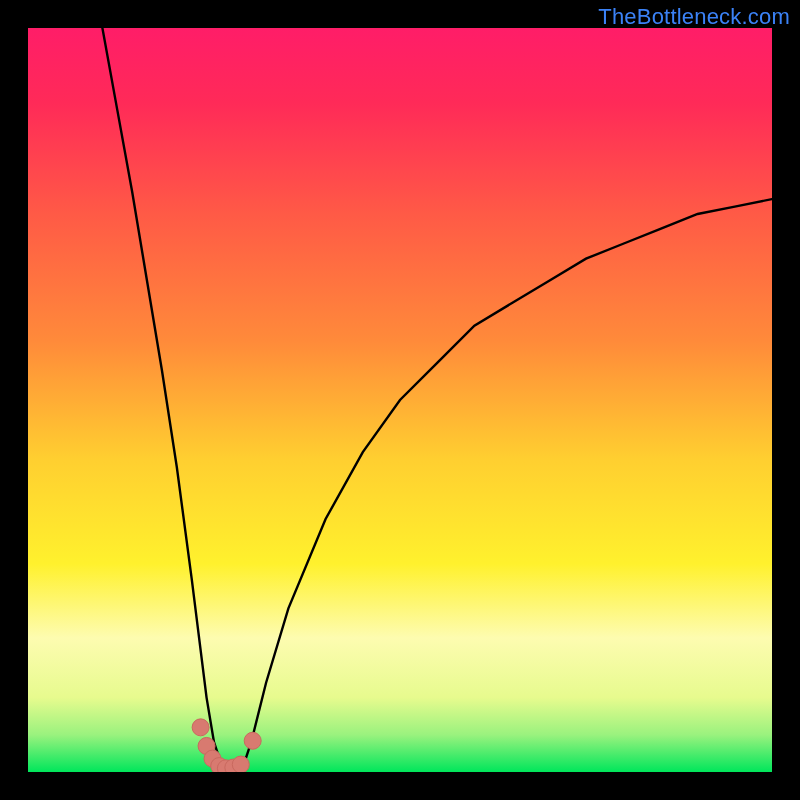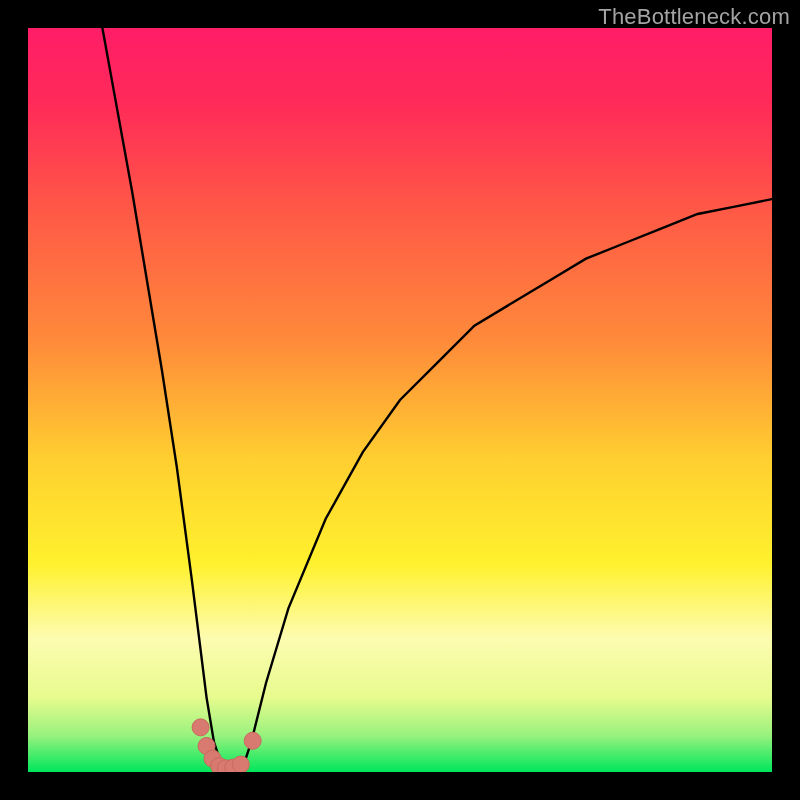--- a/index.html
+++ b/index.html
@@ -23,21 +23,21 @@
     position: absolute;
     left: 0;
     top: 0;
     width: 744px;
     height: 744px;
   }
   .watermark {
     position: absolute;
     top: 4px;
     right: 10px;
-    color: #a3a3a3;
+    color: #3b82f6;
     font-size: 22px;
     font-weight: 500;
     letter-spacing: 0.2px;
     user-select: none;
   }
   svg { display:block; }
 </style>
 </head>
 <body>
 

